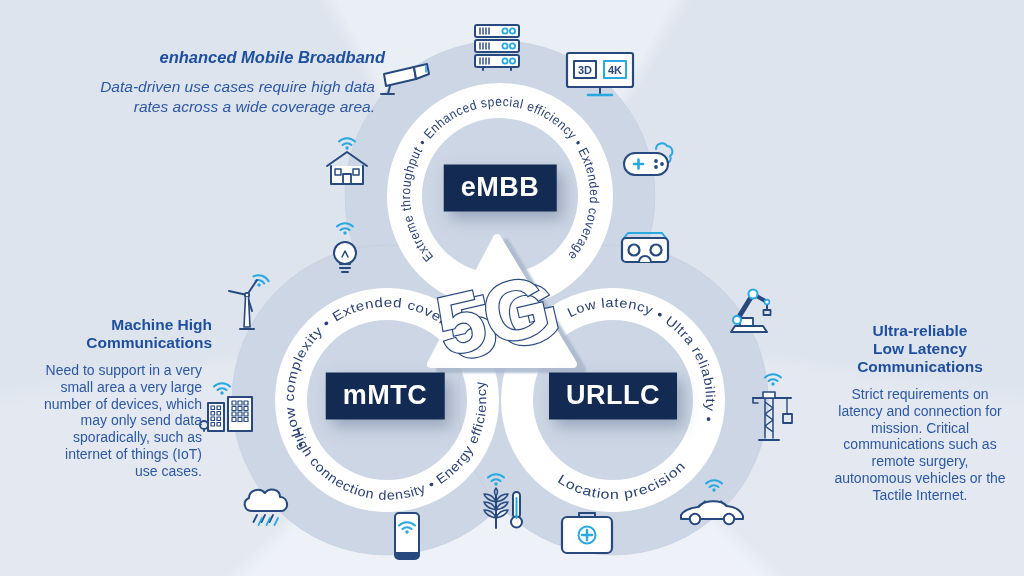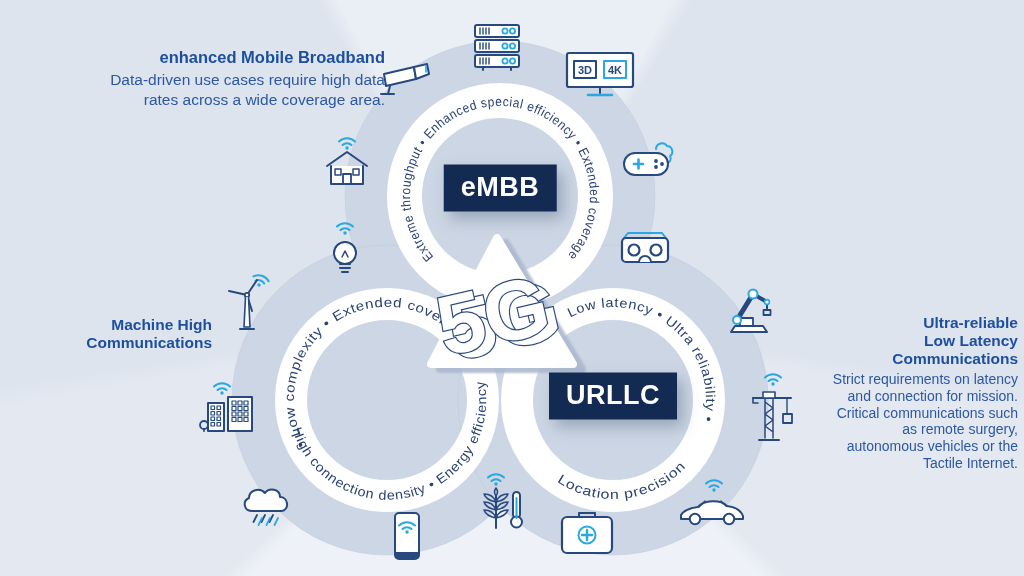--- a/index.html
+++ b/index.html
@@ -8,26 +8,26 @@
     font-family:"Liberation Sans",sans-serif;
     background:conic-gradient(from 0deg at 49.3% 54.5%,
       #eaeef5 0deg 28deg, #dde4ee 31deg 98deg, #e4e9f1 101deg 133deg,
       #eef2f8 136deg 224deg, #e4e9f1 227deg 259deg, #dde4ee 262deg 329deg,
       #eaeef5 332deg 360deg);
   }
   svg text{font-family:"Liberation Sans",sans-serif;}
   .arc{fill:#2a4173;font-size:13.2px;letter-spacing:.6px;}
   .note{position:absolute;color:#2c58a2;}
   .note h3{margin:0 0 3px 0;color:#1d4f9e;white-space:pre-line;line-height:1.16;}
-  .note p{margin:0;}
-  #note-embb{left:85px;top:48px;width:300px;text-align:right;font-size:15.5px;line-height:1.3;}
+  .note p{margin:10px;}
+  #note-embb{left:85px;top:48px;width:300px;text-align:right;font-size:15.5px;line-height:1.3;font-style:italic;}
   #note-embb h3{font-size:16.5px;}
   #note-mmtc{left:34px;top:316px;width:178px;text-align:right;font-size:14px;line-height:1.2;}
   #note-mmtc h3{font-size:15.5px;}
-  #note-urllc{left:822px;top:314px;width:196px;text-align:right;font-size:14px;line-height:1.2;}
+  #note-urllc{left:822px;top:322px;width:196px;text-align:center;font-size:14px;line-height:1.2;}
   #note-urllc h3{font-size:15.5px;}
   .ring-label{
     position:absolute;transform:translate(-50%,-50%);
     background:#132a52;color:#ffffff;font-weight:bold;font-size:27px;
     letter-spacing:.5px;padding:7px 17px 9px 17px;
     box-shadow:6px 7px 14px rgba(104,121,150,.5);
   }
   #label-embb{left:500px;top:188px;}
   #label-mmtc{left:385px;top:396px;}
   #label-urllc{left:613px;top:396px;text-align:right;}
@@ -223,30 +223,32 @@
         <path d="M-31 12 L-31 8 C-28 3 -22 1 -14 0 C-8 -7 8 -8 15 -1 C24 0 29 4 31 9 L31 12 Z" fill="#ffffff" stroke="#27497e" stroke-width="2"></path>
         <path d="M-13 0 L-7 -6 M9 -6 L14 -1" stroke="#27497e" stroke-width="1.4" fill="none"></path>
         <circle cx="-17" cy="12" r="5.2" fill="#ffffff" stroke="#27497e" stroke-width="2"></circle>
         <circle cx="17" cy="12" r="5.2" fill="#ffffff" stroke="#27497e" stroke-width="2"></circle>
       </g>
     </g>
   </svg>
 
   
   <div class="ring-label" id="label-embb">eMBB</div>
+  <div class="ring-label" id="label-mmtc">mMTC</div>
   <div class="ring-label" id="label-urllc">URLLC</div>
 
   
   <div class="note" id="note-embb">
     <h3>enhanced Mobile Broadband</h3>
     <p>Data-driven use cases require high data rates across a wide coverage area.</p>
   </div>
   <div class="note" id="note-mmtc">
     <h3>Machine High
 Communications</h3>
+    <p>Need to support in a very small area a very large number of devices, which may only send data sporadically, such as internet of things (IoT) use cases.</p>
   </div>
   <div class="note" id="note-urllc">
     <h3>Ultra-reliable
 Low Latency
 Communications</h3>
     <p>Strict requirements on latency and connection for mission. Critical communications such as remote surgery, autonomous vehicles or the Tactile Internet.</p>
   </div>
 
 </div>
 

